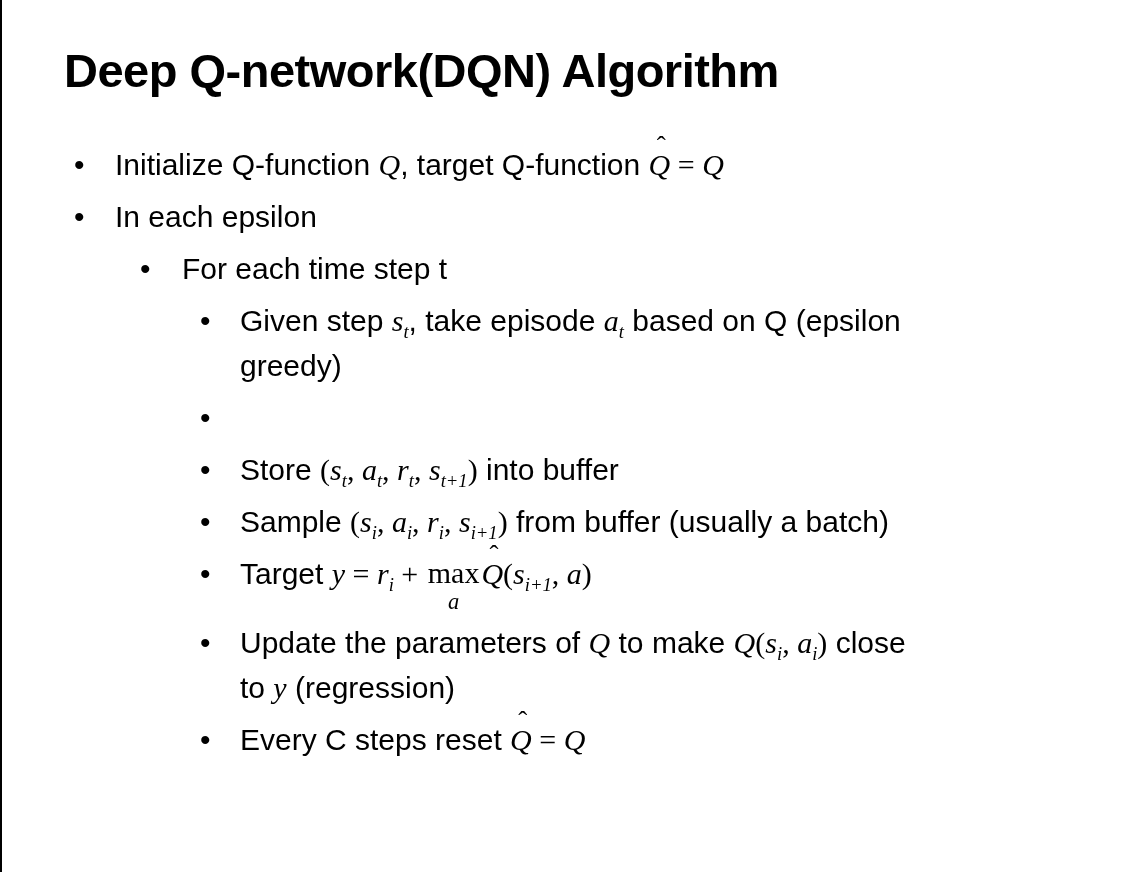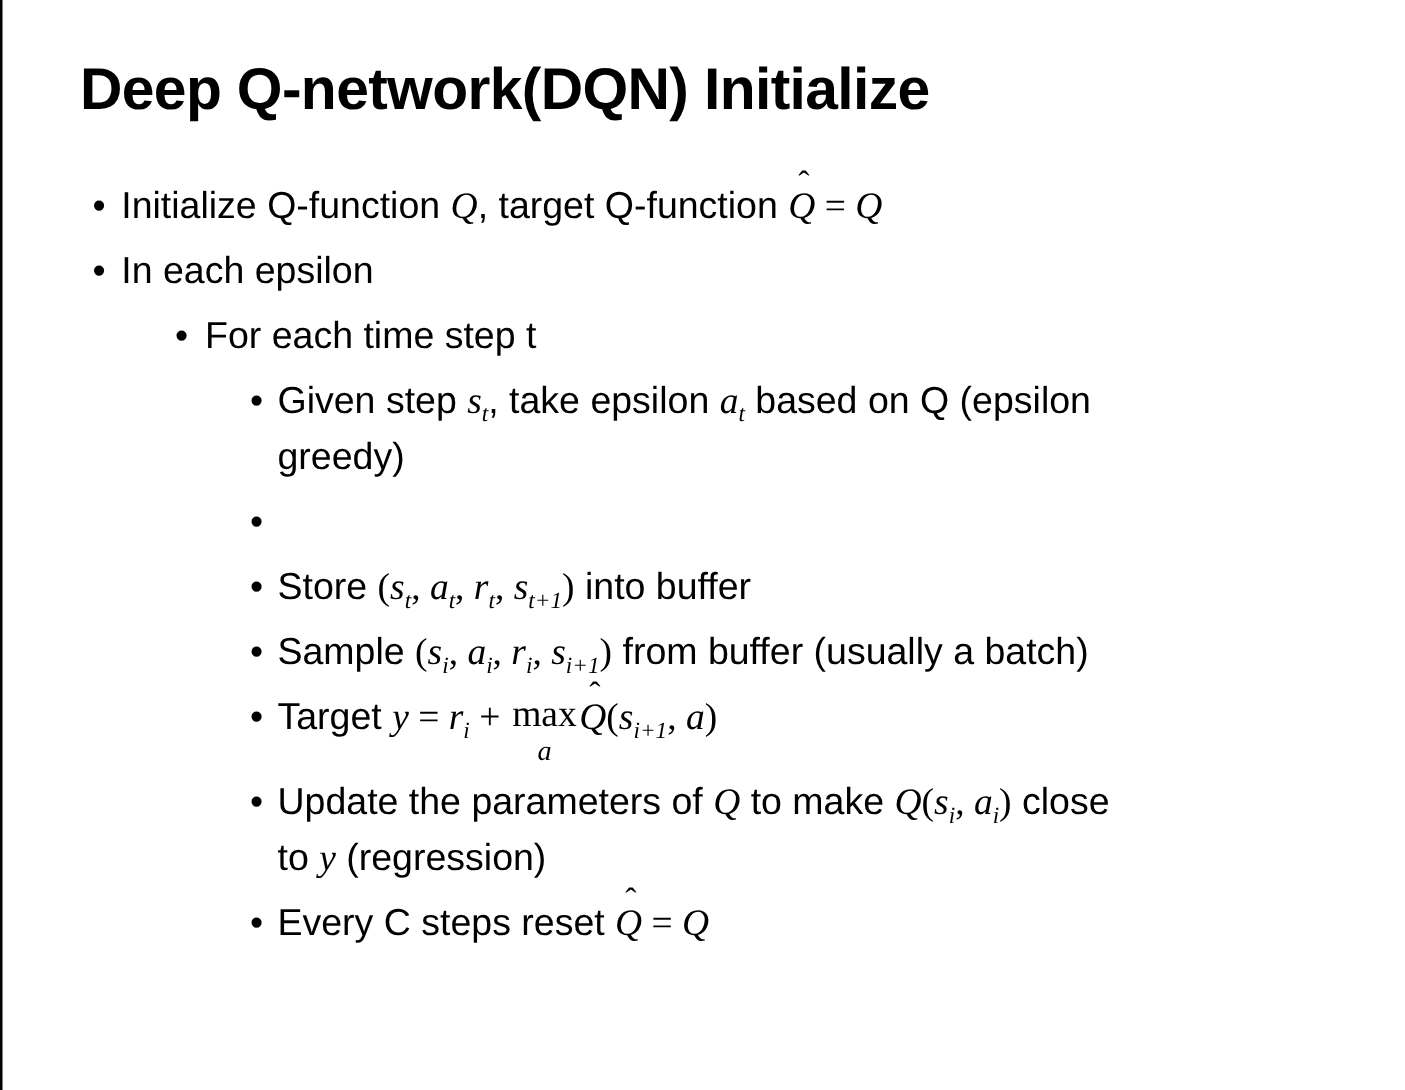--- a/index.html
+++ b/index.html
@@ -31,21 +31,21 @@
     margin-bottom:7px;
     white-space:nowrap;
   }
   .l1 { padding-left:72px; }
   .l2 { padding-left:138px; }
   .l3 { padding-left:198px; }
   .marker { flex:0 0 auto; }
   .l1 .marker { width:23px; }
   .l2 .marker { width:24px; }
   .l3 .marker { width:22px; }
-  .content { flex:0 1 auto; }
+  .content { flex:0 1 auto;margin-left:18px; }
   
   .m  { font-family:"Liberation Serif", serif; font-style:italic; }
   .mn { font-family:"Liberation Serif", serif; font-style:normal; }
   sub {
     font-family:"Liberation Serif", serif;
     font-style:italic;
     font-size:0.62em;
     line-height:0;
   }
   .mh { position:relative; display:inline-block; }
@@ -66,42 +66,42 @@
     line-height:1;
     margin:0 2px;
   }
   .underop .op   { display:block; font-style:normal; line-height:1; }
   .underop .under{ display:block; font-style:italic; font-size:0.75em; line-height:1; margin-top:3px; }
 </style>
 </head>
 <body>
 
 <div class="slide">
-  <h1 class="title">Deep Q-network(DQN) Initialize</h1>
+  <h1 class="title">Deep Q-network(DQN) Algorithm</h1>
 
   <div class="bullets">
 
     <div class="li l1">
       <span class="marker">•</span>
       <span class="content"><span>Initialize Q-function </span><span class="m">Q</span><span>, target Q-function </span><span class="mh"><span class="hatch">ˆ</span><span class="m">Q</span></span><span class="mn"> = </span><span class="m">Q</span></span>
     </div>
 
     <div class="li l1" style="margin-top:5px;">
       <span class="marker">•</span>
       <span class="content">In each epsilon</span>
     </div>
 
     <div class="li l2">
       <span class="marker">•</span>
       <span class="content">For each time step t</span>
     </div>
 
     <div class="li l3">
       <span class="marker">•</span>
-      <span class="content"><span>Given step </span><span class="m"><span>s</span><sub>t</sub></span><span>, take epsilon </span><span class="m"><span>a</span><sub>t</sub></span><span> based on Q (epsilon</span><br><span>greedy)</span></span>
+      <span class="content"><span>Given step </span><span class="m"><span>s</span><sub>t</sub></span><span>, take episode </span><span class="m"><span>a</span><sub>t</sub></span><span> based on Q (epsilon</span><br><span>greedy)</span></span>
     </div>
 
     <div class="li l3">
       <span class="marker">•</span>
     </div>
 
     <div class="li l3">
       <span class="marker">•</span>
       <span class="content"><span>Store </span><span class="mn">(</span><span class="m"><span>s</span><sub>t</sub></span><span class="mn">, </span><span class="m"><span>a</span><sub>t</sub></span><span class="mn">, </span><span class="m"><span>r</span><sub>t</sub></span><span class="mn">, </span><span class="m"><span>s</span><sub>t+1</sub></span><span class="mn">)</span><span> into buffer</span></span>
     </div>

